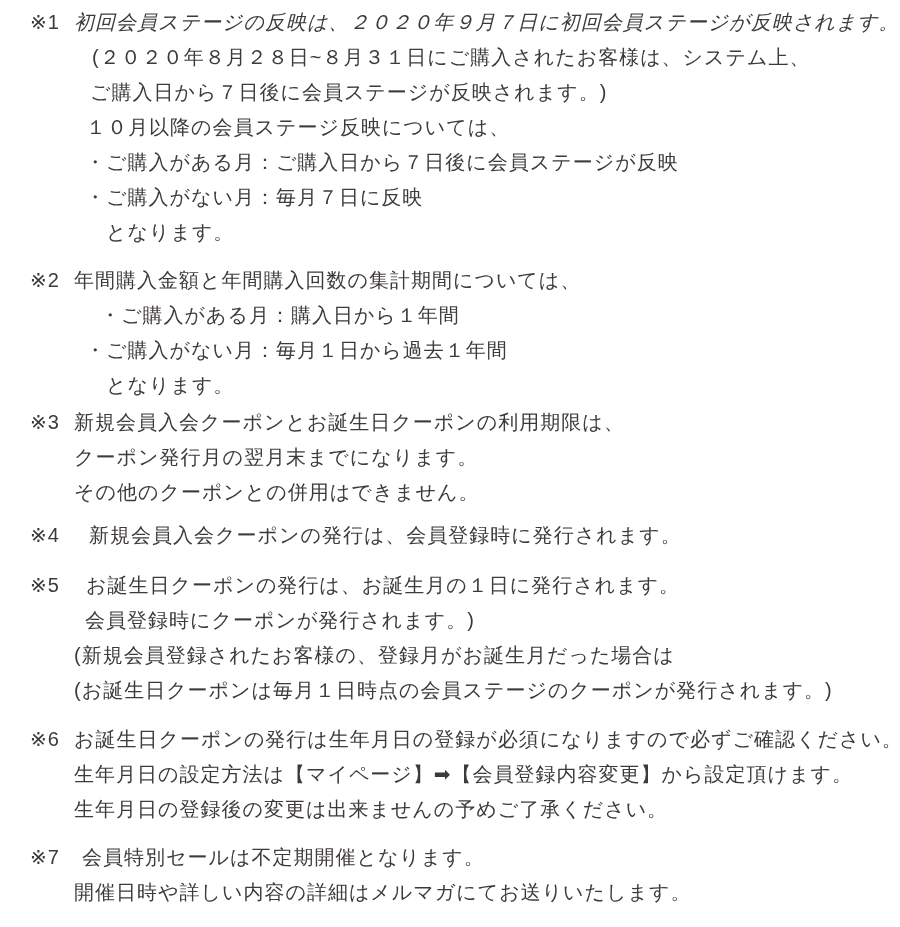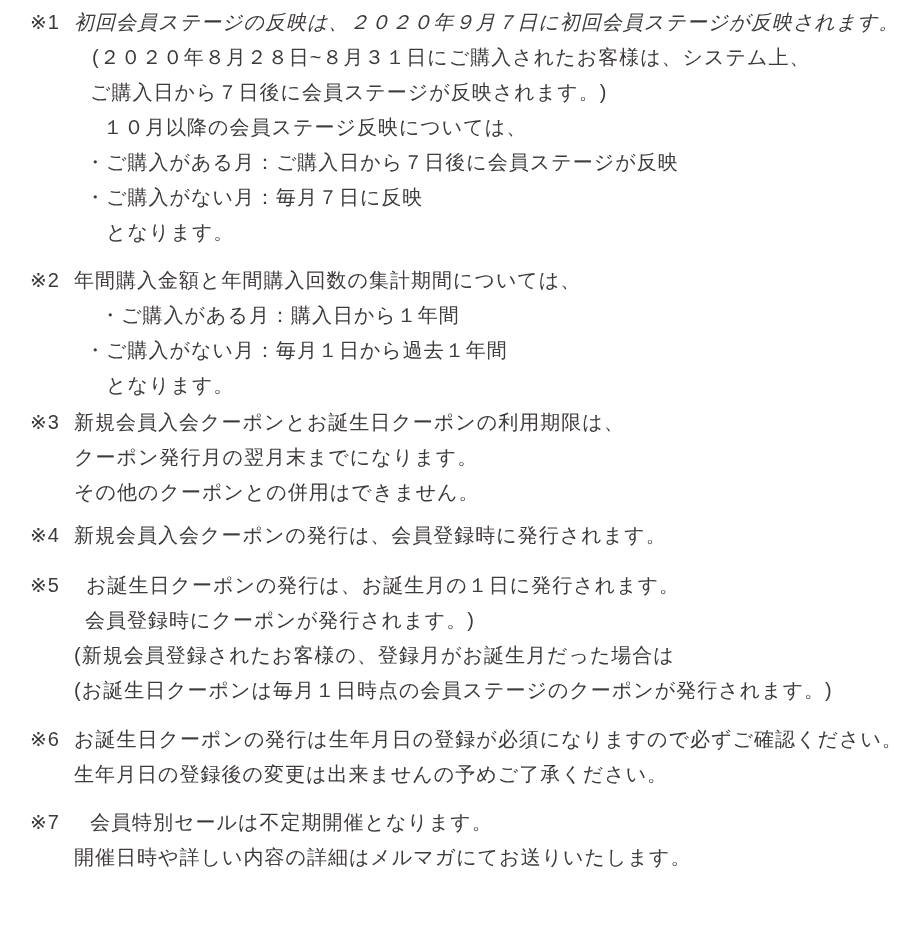--- a/index.html
+++ b/index.html
@@ -52,21 +52,21 @@
 <body>
 
 <div class="page">
   <div id="notes">
       <div class="note">
         <div class="note-label">※1</div>
         <div class="note-body">
           <div class="line" style="margin-left: 0px; font-style: italic;">初回会員ステージの反映は、２０２０年９月７日に初回会員ステージが反映されます。</div>
           <div class="line" style="margin-left: 18px;">(２０２０年８月２８日~８月３１日にご購入されたお客様は、システム上、</div>
           <div class="line" style="margin-left: 16px;">ご購入日から７日後に会員ステージが反映されます。)</div>
-          <div class="line" style="margin-left: 29px;">１０月以降の会員ステージ反映については、</div>
+          <div class="line" style="margin-left: 12px;">１０月以降の会員ステージ反映については、</div>
           <div class="line" style="margin-left: 11px;">・ご購入がある月：ご購入日から７日後に会員ステージが反映</div>
           <div class="line" style="margin-left: 11px;">・ご購入がない月：毎月７日に反映</div>
           <div class="line" style="margin-left: 32px;">となります。</div>
         </div>
       </div>
       <div class="note">
         <div class="note-label">※2</div>
         <div class="note-body">
           <div class="line" style="margin-left: 0px;">年間購入金額と年間購入回数の集計期間については、</div>
           <div class="line" style="margin-left: 26px;">・ご購入がある月：購入日から１年間</div>
@@ -78,40 +78,41 @@
         <div class="note-label">※3</div>
         <div class="note-body">
           <div class="line" style="margin-left: 0px;">新規会員入会クーポンとお誕生日クーポンの利用期限は、</div>
           <div class="line" style="margin-left: 0px;">クーポン発行月の翌月末までになります。</div>
           <div class="line" style="margin-left: 0px;">その他のクーポンとの併用はできません。</div>
         </div>
       </div>
       <div class="note">
         <div class="note-label">※4</div>
         <div class="note-body">
-          <div class="line" style="margin-left: 0px;">新規会員入会クーポンの発行は、会員登録時に発行されます。</div>
+          <div class="line" style="margin-left: 15px;">新規会員入会クーポンの発行は、会員登録時に発行されます。</div>
         </div>
       </div>
       <div class="note">
         <div class="note-label">※5</div>
         <div class="note-body">
           <div class="line" style="margin-left: 12px; font-family: Liberation Serif, serif;">お誕生日クーポンの発行は、お誕生月の１日に発行されます。</div>
           <div class="line" style="margin-left: 11px;">会員登録時にクーポンが発行されます。)</div>
           <div class="line" style="margin-left: 0px;">(新規会員登録されたお客様の、登録月がお誕生月だった場合は</div>
           <div class="line" style="margin-left: 0px;">(お誕生日クーポンは毎月１日時点の会員ステージのクーポンが発行されます。)</div>
         </div>
       </div>
       <div class="note">
         <div class="note-label">※6</div>
         <div class="note-body">
           <div class="line" style="margin-left: 0px;">お誕生日クーポンの発行は生年月日の登録が必須になりますので必ずご確認ください。</div>
+          <div class="line" style="margin-left: 0px;">生年月日の設定方法は【マイページ】➡【会員登録内容変更】から設定頂けます。</div>
           <div class="line" style="margin-left: 0px;">生年月日の登録後の変更は出来ませんの予めご了承ください。</div>
         </div>
       </div>
       <div class="note">
         <div class="note-label">※7</div>
         <div class="note-body">
-          <div class="line" style="margin-left: 16px;">会員特別セールは不定期開催となります。</div>
+          <div class="line" style="margin-left: 8px;">会員特別セールは不定期開催となります。</div>
           <div class="line" style="margin-left: 0px;">開催日時や詳しい内容の詳細はメルマガにてお送りいたします。</div>
         </div>
       </div>
     </div>
 </div>
 
 </body></html>

